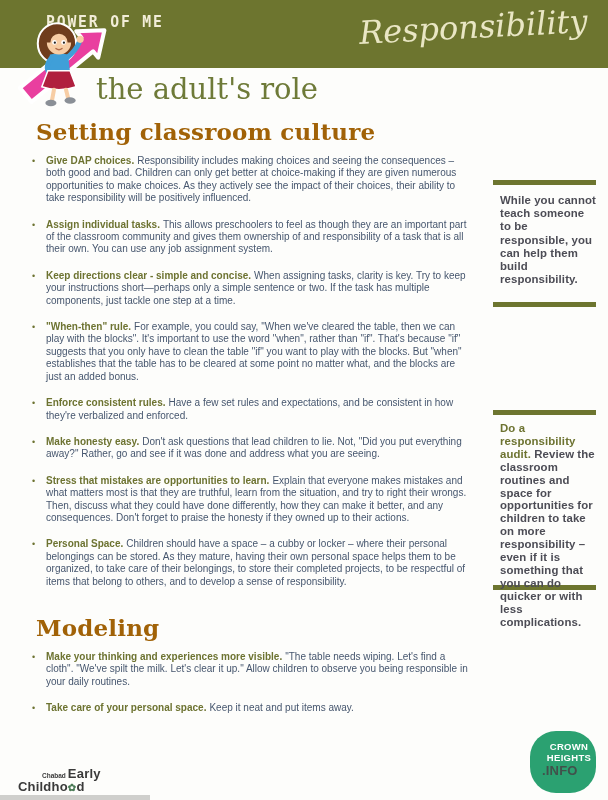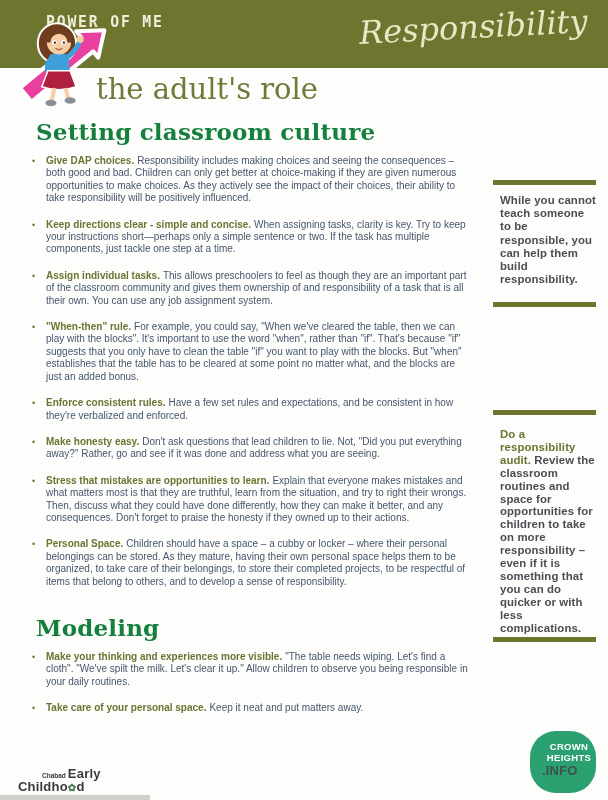--- a/index.html
+++ b/index.html
@@ -21,21 +21,21 @@
   }
   .logo{position:absolute;left:4px;top:2px;width:114px;height:106px;z-index:3;}
   .subtitle{
     position:absolute;left:96px;top:72px;color:#6e7a38;
     font-family:"DejaVu Serif",serif;font-size:29px;white-space:nowrap;
   }
   
   .content{position:absolute;left:28px;top:118px;width:452px;}
   .content h2{
     margin:0 0 10px 8px;font-family:"DejaVu Serif",serif;font-weight:bold;
-    font-size:23px;color:#15803d;letter-spacing:.2px;
+    font-size:23px;color:#a16207;letter-spacing:.2px;
   }
   .section2{margin-top:26px;}
   ul.bullets{list-style:none;margin:0;padding:0 0 0 4px;width:440px;}
   ul.bullets li{
     position:relative;padding-left:14px;margin-bottom:14px;
     font-size:10px;line-height:12.4px;color:#46566e;
   }
   ul.bullets li::before{
     content:"•";position:absolute;left:0;top:0;color:#6d7331;font-size:9px;
   }
@@ -45,21 +45,21 @@
     position:absolute;left:493px;width:103px;box-sizing:border-box;
     border-top:5px solid #6d752f;border-bottom:5px solid #6d752f;
     padding:9px 0 0 7px;margin:0;
   }
   .callout p{
     margin:0;font-size:11.4px;line-height:13.2px;font-weight:bold;
     color:#4c4c55;letter-spacing:.1px;
   }
   .callout .c-lead{color:#6d7331;}
   .callout-1{top:180px;height:127px;}
-  .callout-2{top:410px;height:232px;padding-top:13px;}
+  .callout-2{top:410px;height:180px;padding-top:7px;}
   .callout-2 p{line-height:12.9px;}
   
   .chabad-logo{position:absolute;left:18px;top:767px;color:#3a3a3a;line-height:1;}
   .chabad-row1{display:flex;align-items:baseline;margin-left:24px;}
   .chabad-small{font-size:6.5px;font-weight:bold;margin-right:2px;}
   .chabad-big{font-size:13px;font-weight:bold;letter-spacing:.2px;}
   .chabad-row2{font-size:13px;font-weight:bold;margin-top:0;letter-spacing:.2px;}
   .flower{color:#4a7a55;font-size:10px;}
   .ch-badge{
     position:absolute;left:530px;top:731px;width:66px;height:62px;
@@ -108,24 +108,24 @@
 
   <div class="content">
 
     <div class="section1">
       <h2>Setting classroom culture</h2>
       <ul class="bullets">
         <li>
           <span class="lead">Give DAP choices.</span><span>Responsibility includes making choices and seeing the consequences – both good and bad. Children can only get better at choice-making if they are given numerous opportunities to make choices. As they actively see the impact of their choices, their ability to take responsibility will be positively influenced.</span>
         </li>
         <li>
-          <span class="lead">Keep directions clear - simple and concise.</span><span>When assigning tasks, clarity is key. Try to keep your instructions short—perhaps only a simple sentence or two. If the task has multiple components, just tackle one step at a time.</span>
+          <span class="lead">Assign individual tasks.</span><span>This allows preschoolers to feel as though they are an important part of the classroom community and gives them ownership of and responsibility of a task that is all their own. You can use any job assignment system.</span>
         </li>
         <li>
-          <span class="lead">Assign individual tasks.</span><span>This allows preschoolers to feel as though they are an important part of the classroom community and gives them ownership of and responsibility of a task that is all their own. You can use any job assignment system.</span>
+          <span class="lead">Keep directions clear - simple and concise.</span><span>When assigning tasks, clarity is key. Try to keep your instructions short—perhaps only a simple sentence or two. If the task has multiple components, just tackle one step at a time.</span>
         </li>
         <li>
           <span class="lead">"When-then" rule.</span><span>For example, you could say, "When we've cleared the table, then we can play with the blocks". It's important to use the word "when", rather than "if". That's because "if" suggests that you only have to clean the table "if" you want to play with the blocks. But "when" establishes that the table has to be cleared at some point no matter what, and the blocks are just an added bonus.</span>
         </li>
         <li>
           <span class="lead">Enforce consistent rules.</span><span>Have a few set rules and expectations, and be consistent in how they're verbalized and enforced.</span>
         </li>
         <li>
           <span class="lead">Make honesty easy.</span><span>Don't ask questions that lead children to lie. Not, "Did you put everything away?" Rather, go and see if it was done and address what you are seeing.</span>
         </li>
@@ -138,21 +138,21 @@
       </ul>
     </div>
 
     <div class="section2">
       <h2>Modeling</h2>
       <ul class="bullets">
         <li>
           <span class="lead">Make your thinking and experiences more visible.</span><span>"The table needs wiping. Let's find a cloth". "We've spilt the milk. Let's clear it up." Allow children to observe you being responsible in your daily routines.</span>
         </li>
         <li>
-          <span class="lead">Take care of your personal space.</span><span>Keep it neat and put matters away.</span>
+          <span class="lead">Take care of your personal space.</span><span>Keep it neat and put items away.</span>
         </li>
       </ul>
     </div>
 
   </div>
 
   <aside class="callout callout-1">
     <p>While you cannot teach someone to be responsible, you can help them build responsibility.</p>
   </aside>
 

